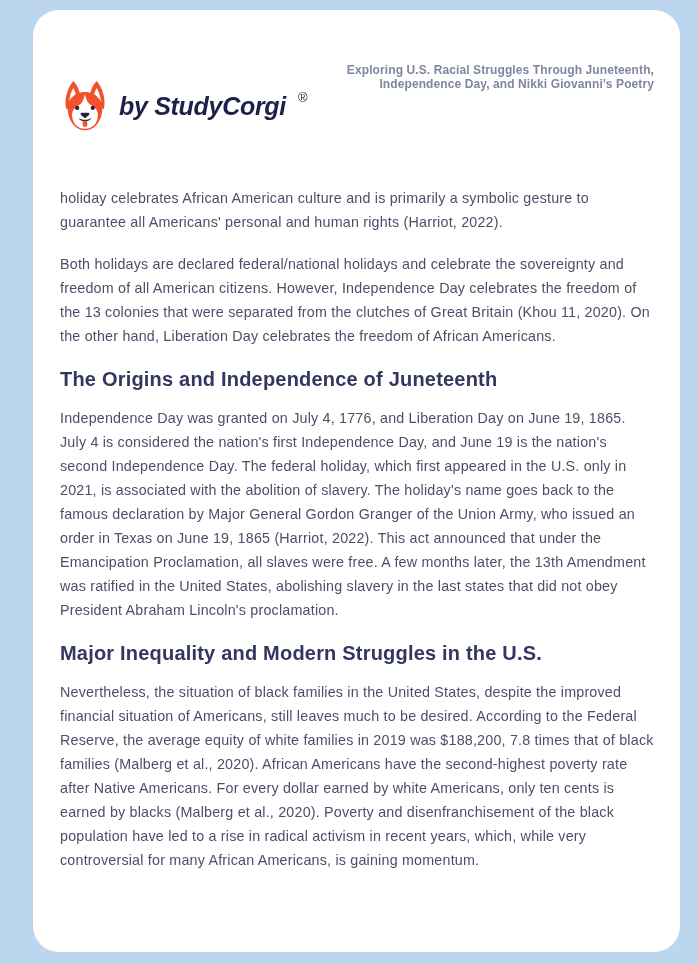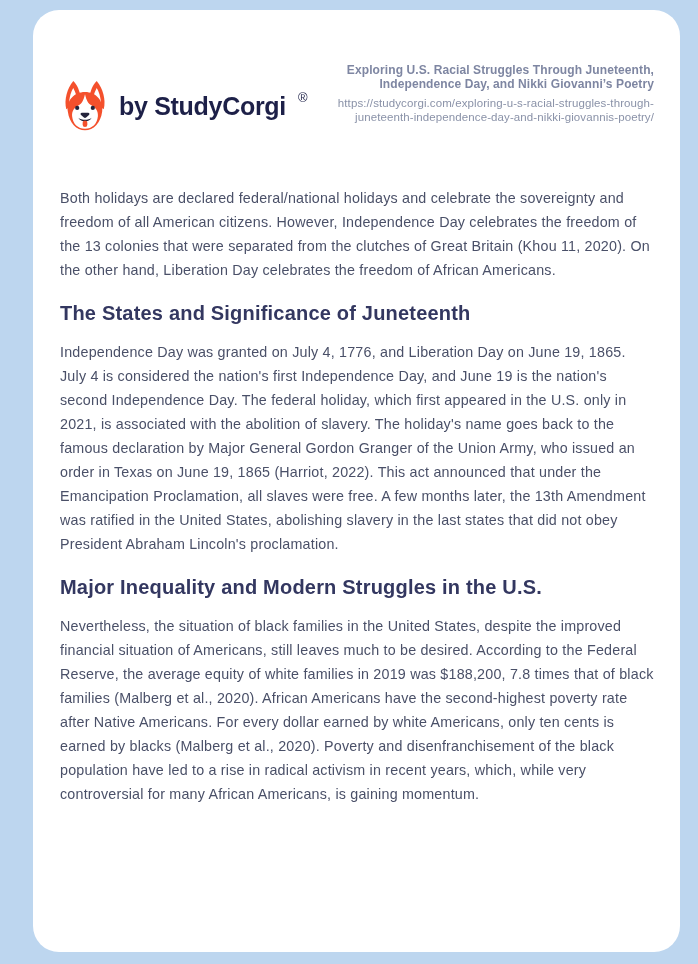--- a/index.html
+++ b/index.html
@@ -47,20 +47,21 @@
   .corgi-svg { width: 50px; height: 56px; display: block; }
   .corgi-svg .fur { fill: var(--accent-orange); }
   .corgi-svg .inner { fill: #ffffff; }
   .corgi-svg .dark { fill: #23233B; }
   .brand-text {
     font-size: 25px;
     font-weight: bold;
     letter-spacing: -0.3px;
     color: var(--brand-navy);
     white-space: nowrap;
+    font-style: italic;
   }
   .reg-mark {
     font-size: 13px;
     font-weight: normal;
     color: var(--brand-navy);
     position: relative;
     top: -9px;
     margin-left: 3px;
   }
   .header-meta {
@@ -128,27 +129,27 @@
           <path class="dark" d="M23.5 49 C 27 55.5 37 55.5 40.5 49 C 36.5 52.5 27.5 52.5 23.5 49 Z"></path>
 
           <rect class="fur" x="29" y="52.5" width="6" height="8.5" rx="3"></rect>
         </svg>
         <span class="brand-text">by StudyCorgi</span>
         <span class="reg-mark">®</span>
       </div>
 
       <div class="header-meta">
         <div class="doc-title">Exploring U.S. Racial Struggles Through Juneteenth, Independence Day, and Nikki Giovanni’s Poetry</div>
-        <div class="doc-url">https://studycorgi.com/exploring-u-s-racial-struggles-through-juneteenth-independence-day-and-nikki-giovannis-poetry/</div>
       </div>
 
     </header>
 
     <main class="doc-body">
+        <p class="paragraph">holiday celebrates African American culture and is primarily a symbolic gesture to guarantee all Americans' personal and human rights (Harriot, 2022).</p>
         <p class="paragraph">Both holidays are declared federal/national holidays and celebrate the sovereignty and freedom of all American citizens. However, Independence Day celebrates the freedom of the 13 colonies that were separated from the clutches of Great Britain (Khou 11, 2020). On the other hand, Liberation Day celebrates the freedom of African Americans.</p>
-        <h2 class="heading">The States and Significance of Juneteenth</h2>
+        <h2 class="heading">The Origins and Independence of Juneteenth</h2>
         <p class="paragraph">Independence Day was granted on July 4, 1776, and Liberation Day on June 19, 1865. July 4 is considered the nation's first Independence Day, and June 19 is the nation's second Independence Day. The federal holiday, which first appeared in the U.S. only in 2021, is associated with the abolition of slavery. The holiday's name goes back to the famous declaration by Major General Gordon Granger of the Union Army, who issued an order in Texas on June 19, 1865 (Harriot, 2022). This act announced that under the Emancipation Proclamation, all slaves were free. A few months later, the 13th Amendment was ratified in the United States, abolishing slavery in the last states that did not obey President Abraham Lincoln's proclamation.</p>
         <h2 class="heading">Major Inequality and Modern Struggles in the U.S.</h2>
         <p class="paragraph">Nevertheless, the situation of black families in the United States, despite the improved financial situation of Americans, still leaves much to be desired. According to the Federal Reserve, the average equity of white families in 2019 was $188,200, 7.8 times that of black families (Malberg et al., 2020). African Americans have the second-highest poverty rate after Native Americans. For every dollar earned by white Americans, only ten cents is earned by blacks (Malberg et al., 2020). Poverty and disenfranchisement of the black population have led to a rise in radical activism in recent years, which, while very controversial for many African Americans, is gaining momentum.</p>
       </main>
 
   </div>
 </div>
 
 </body></html>

